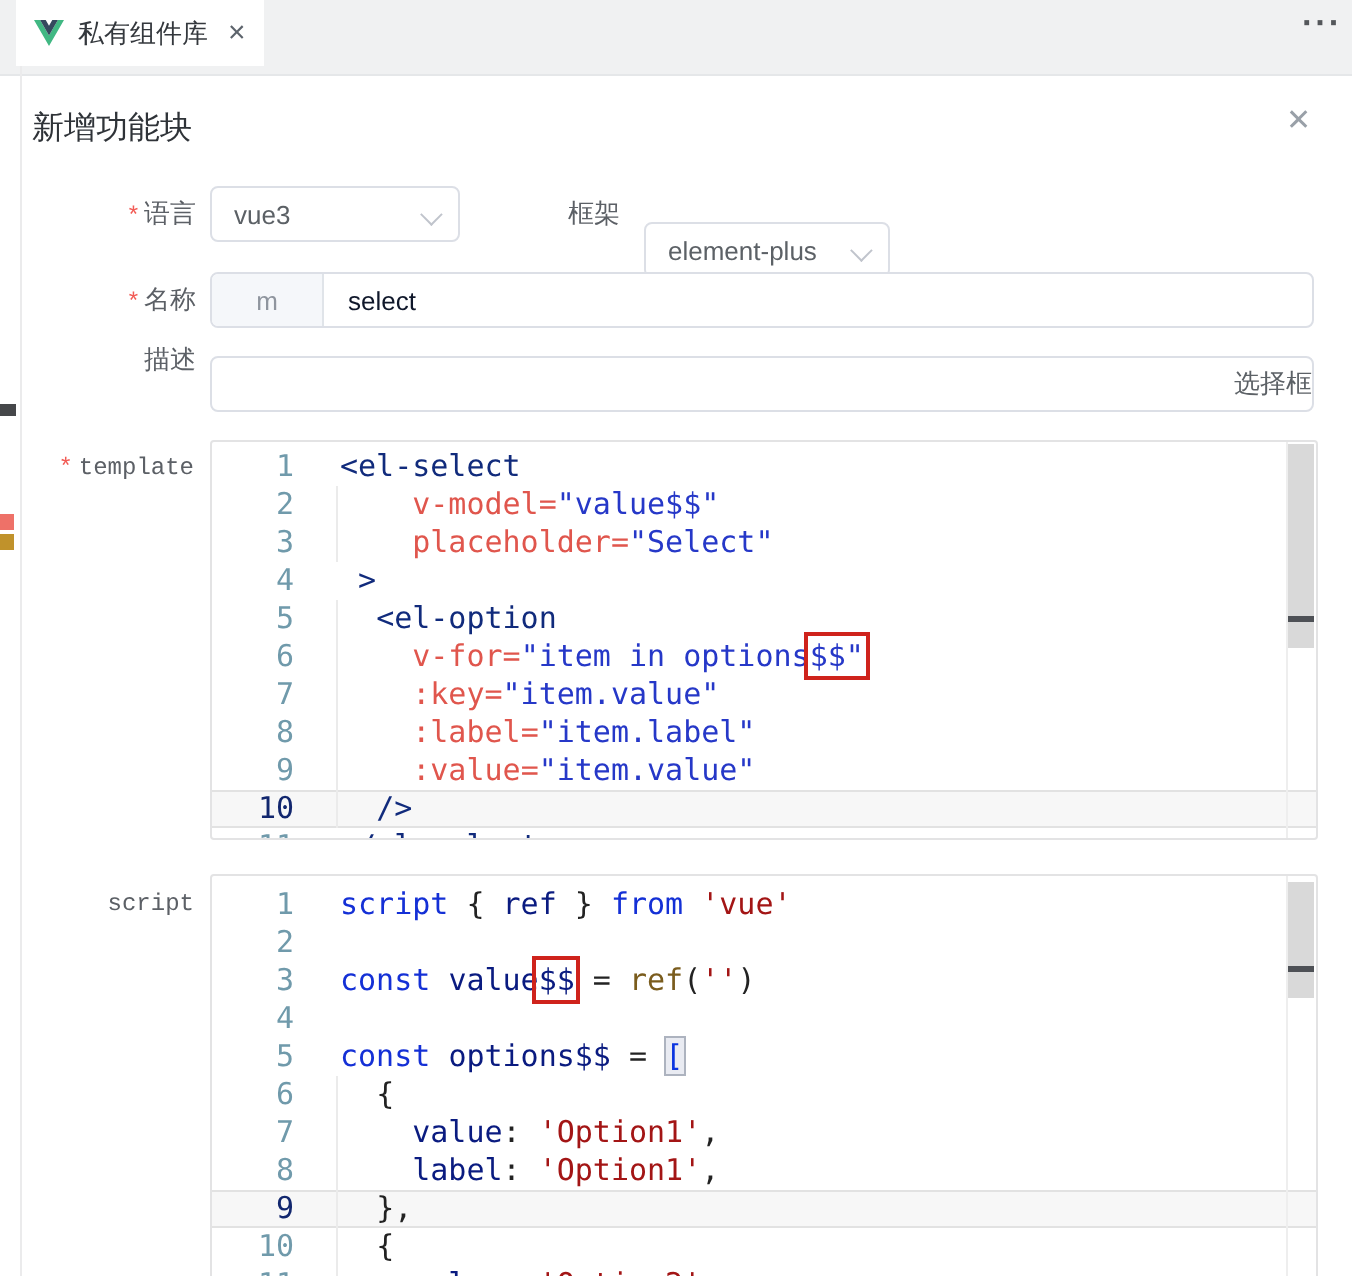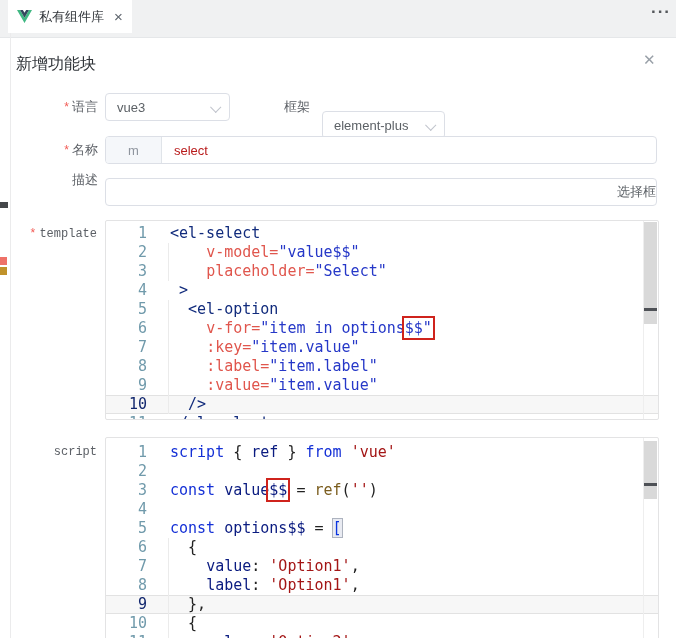--- a/index.html
+++ b/index.html
@@ -29,21 +29,21 @@
   .sel{position:absolute;height:28px;border:1px solid #dcdfe6;border-radius:4px;box-sizing:border-box;background:#fff;display:flex;align-items:center;padding:0 24px 0 11px;font-size:13px;color:#5c6166;cursor:pointer;}
   .caret{position:absolute;right:10px;top:10px;width:7px;height:7px;border-right:1.4px solid #c0c4cc;border-bottom:1.4px solid #c0c4cc;transform:rotate(45deg) translateY(-1px);}
   .sel.lang{left:105px;top:93px;width:125px;}
   .sel.fw{left:322px;top:93px;width:123px;margin-top:18px;}
   .lab-lang{top:93px;}
   .lab-fw{left:250px;width:60px;top:93px;}
   .lab-name{top:136px;}
   .lab-desc{top:166px;}
   .input-group{position:absolute;left:105px;top:136px;width:552px;height:28px;border:1px solid #dcdfe6;border-radius:4px;box-sizing:border-box;display:flex;overflow:hidden;background:#fff;}
   .input-prefix{flex:0 0 55px;background:#f5f7fa;border-right:1px solid #e0e4e9;display:flex;align-items:center;justify-content:center;font-size:13px;color:#8f959e;}
-  .input-value{flex:1;display:flex;align-items:center;padding-left:12px;font-size:13px;color:#b91c1c;}
+  .input-value{flex:1;display:flex;align-items:center;padding-left:12px;font-size:13px;color:#0f172a;}
   .input{position:absolute;left:105px;top:178px;width:552px;height:28px;border:1px solid #dcdfe6;border-radius:4px;box-sizing:border-box;display:flex;align-items:center;padding-left:11px;font-size:13px;color:#5c6166;background:#fff;justify-content:flex-end;}
   
   .ed-label{position:absolute;left:20px;width:77px;text-align:right;font-size:12px;color:#5c6066;white-space:nowrap;font-family:Liberation Mono, monospace;}
   .ed-label.tpl{top:227px;}
   .ed-label.scr{top:445px;}
   .editor{position:absolute;left:105px;width:554px;border:1px solid #e3e3e4;border-radius:2px;background:#fff;overflow:hidden;box-sizing:border-box;}
   .editor.tpl{top:220px;height:200px;}
   .editor.scr{top:437px;height:205px;}
   .lines{position:absolute;left:0;right:0;}
   .editor.tpl .lines{top:3px;}

